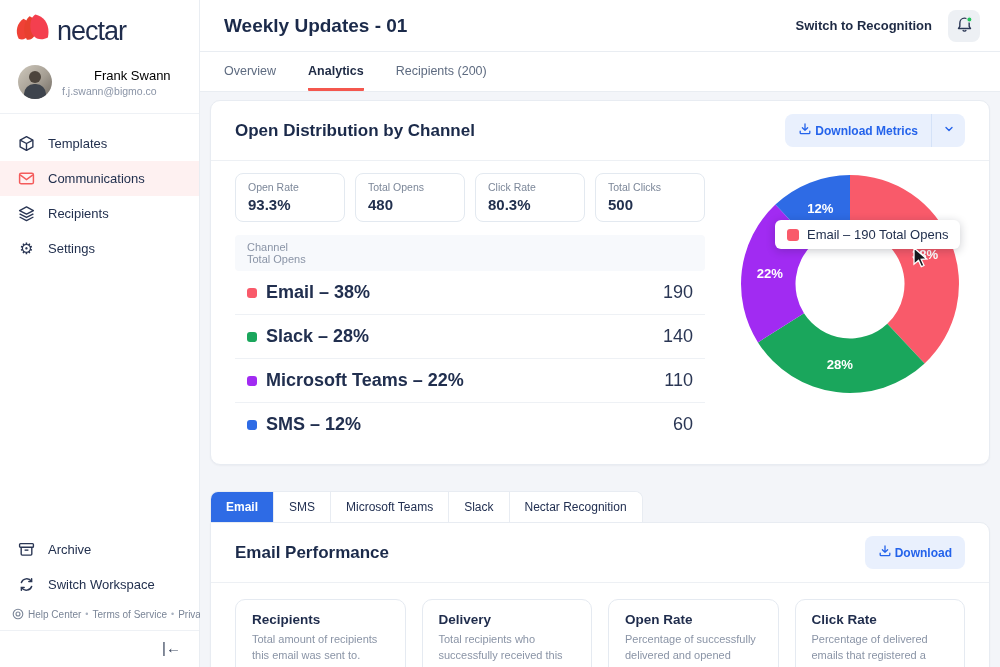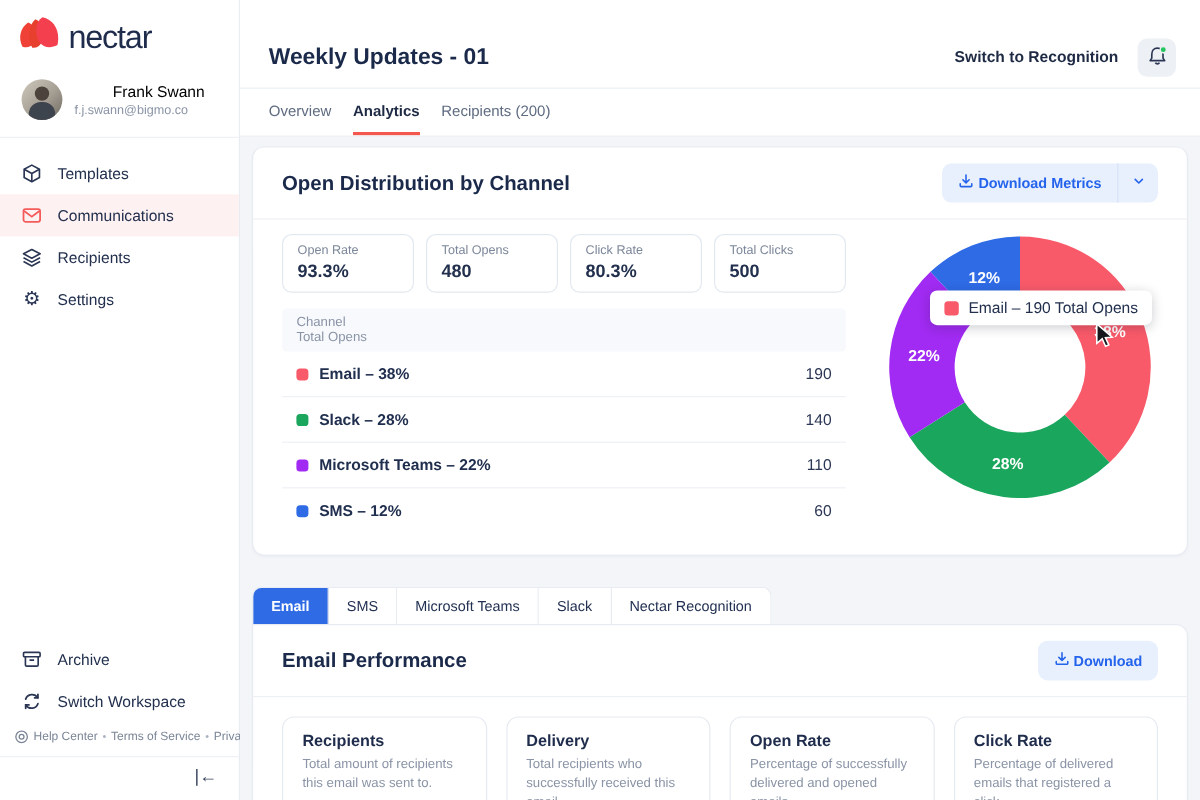--- a/index.html
+++ b/index.html
@@ -29,30 +29,30 @@
   .micon { width:17px; height:17px; display:flex; align-items:center; justify-content:center; flex:none; }
   .gear-glyph { font-size:16px; line-height:1; color:#2A3654; }
   .side-spacer { flex:1; }
   .footer-links { display:flex; align-items:center; gap:4px; padding:6px 10px 10px 12px;
     font-size:10px; color:#7A8597; white-space:nowrap; }
   .footer-links .dot { color:#A9B2C0; font-size:9px; }
   .collapse-row { border-top:1px solid #EEF1F5; padding:8px 18px 10px; text-align:right; }
   .collapse-glyph { font-size:15px; color:#3A465E; cursor:pointer; }
 
   
-  .main { flex:1; display:flex; flex-direction:column; min-width:0;margin-top:22px; }
+  .main { flex:1; display:flex; flex-direction:column; min-width:0; }
   .main-header { height:52px; display:flex; align-items:center; justify-content:space-between;
     padding:0 20px 0 24px; border-bottom:1px solid #E9EDF2; background:#fff; }
   .page-title { font-size:19px; font-weight:700; color:#1B2A4A; }
   .header-right { display:flex; align-items:center; gap:16px; }
   .switch-link { font-size:13px; font-weight:600; color:#1E2A44; cursor:pointer; }
   .bell-btn { width:32px; height:32px; background:#EDF0F4; border-radius:8px; border:none;
     display:flex; align-items:center; justify-content:center; cursor:pointer; position:relative; }
 
-  .tabbar { height:40px; display:flex; align-items:stretch; gap:18px; padding:0 24px;
+  .tabbar { height:40px; display:flex; align-items:stretch; gap:32px; padding:0 24px;
     border-bottom:1px solid #E9EDF2; background:#fff; }
   .tab { display:flex; align-items:center; font-size:12.5px; color:#5E6B80; cursor:pointer;
     border-bottom:3px solid transparent; padding-top:2px; }
   .tab.active { color:#1E2A44; font-weight:700; border-bottom-color:#F4574E; border-radius:1px; }
 
   .content { flex:1; background:#F3F5F9; padding:8px 10px 0; overflow:hidden; }
 
   .panel { background:#fff; border:1px solid #E8ECF2; border-radius:10px;
     box-shadow:0 1px 2px rgba(16,24,40,.04); }
   .panel-head { display:flex; align-items:center; justify-content:space-between;
@@ -71,21 +71,21 @@
   .dist-left { width:470px; min-width:470px; }
   .stat-cards { display:flex; gap:10px; }
   .stat-card { flex:1; border:1px solid #E3E9F0; border-radius:8px; padding:7px 12px 8px; }
   .stat-label { font-size:10.5px; color:#7C8799; }
   .stat-value { font-size:15px; font-weight:700; color:#22304E; margin-top:3px; }
 
   .channel-table { margin-top:13px; }
   .thead { display:flex; justify-content:space-between; background:#F7F9FC; border-radius:4px;
     padding:6px 12px; font-size:11px; color:#8A94A6;flex-direction:column; }
   .trow { display:flex; justify-content:space-between; align-items:center; padding:11px 12px;
-    border-bottom:1px solid #EEF1F5; font-size:13px; }
+    border-bottom:1px solid #EEF1F5; font-size:18px; }
   .trow:last-child { border-bottom:none; }
   .trow-left { display:flex; align-items:center; gap:9px; font-weight:700; color:#212F4F; }
   .swatch { width:10px; height:10px; border-radius:3px; flex:none; }
   .trow-val { color:#2A3654; }
 
   .donut-wrap { position:relative; width:222px; height:222px; margin-left:34px; margin-top:0px; }
   .chart-tooltip { position:absolute; left:36px; top:47px; z-index:3; background:#fff;
     border-radius:6px; box-shadow:0 2px 10px rgba(16,24,40,.22); padding:7px 12px;
     display:flex; align-items:center; gap:8px; font-size:13px; color:#22304E; white-space:nowrap; }
   .tt-swatch { width:12px; height:12px; border-radius:3px; }

